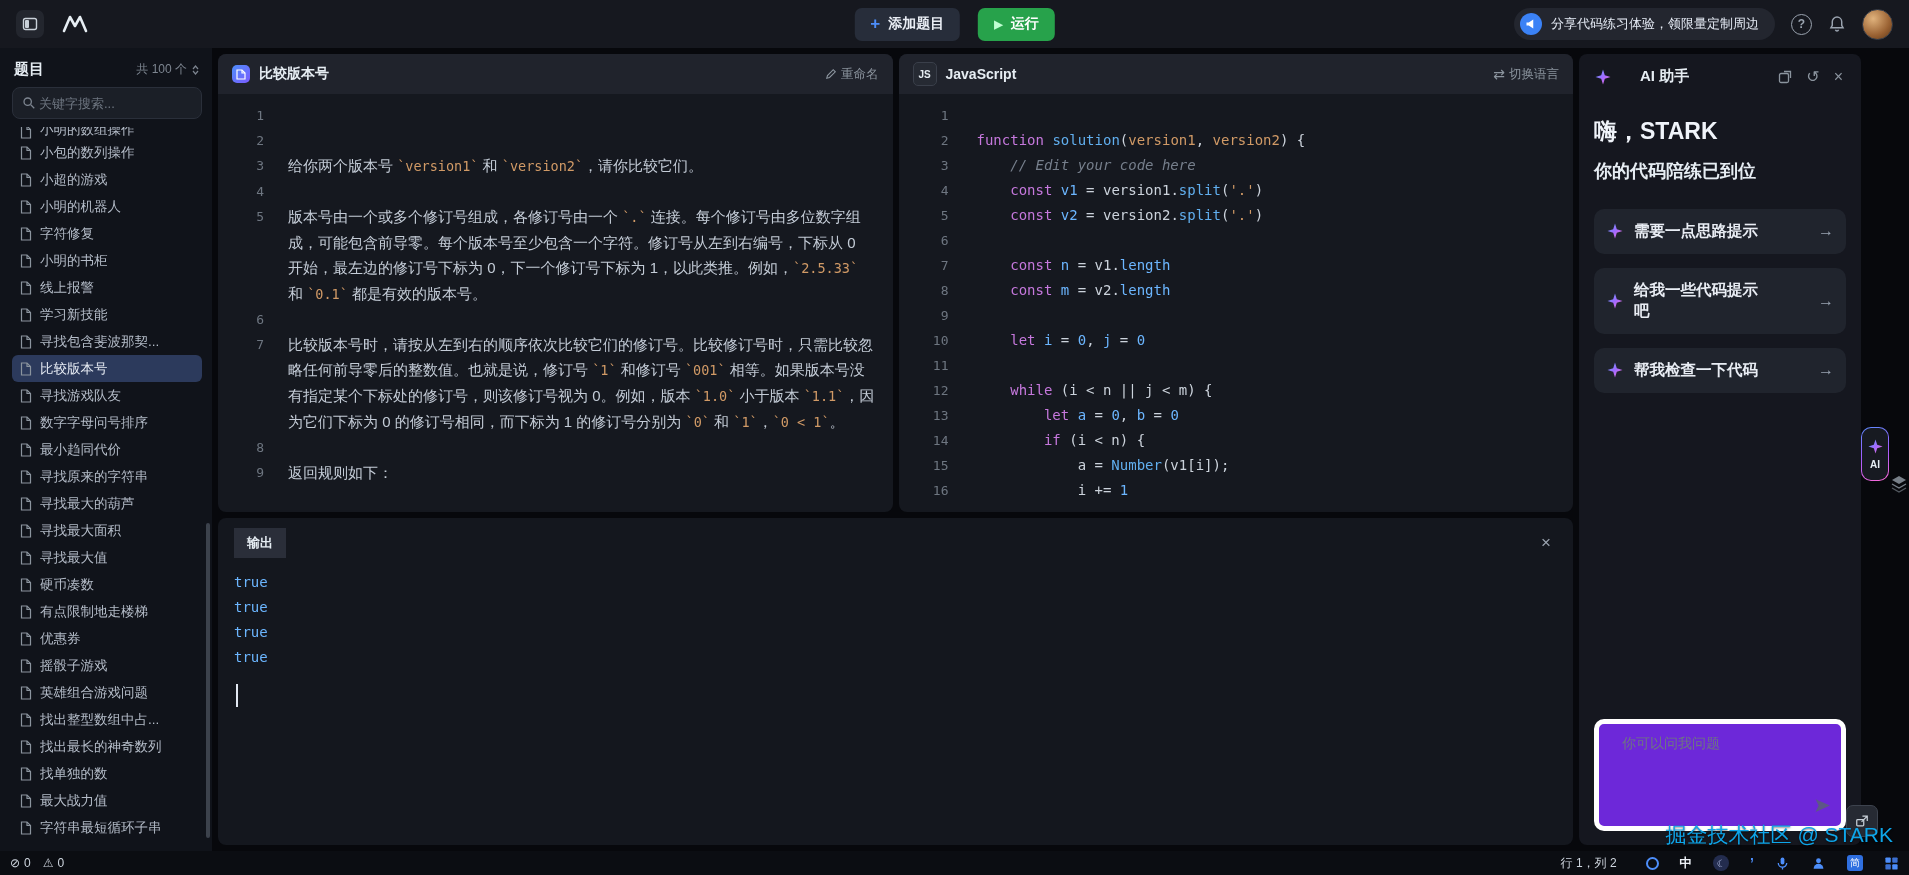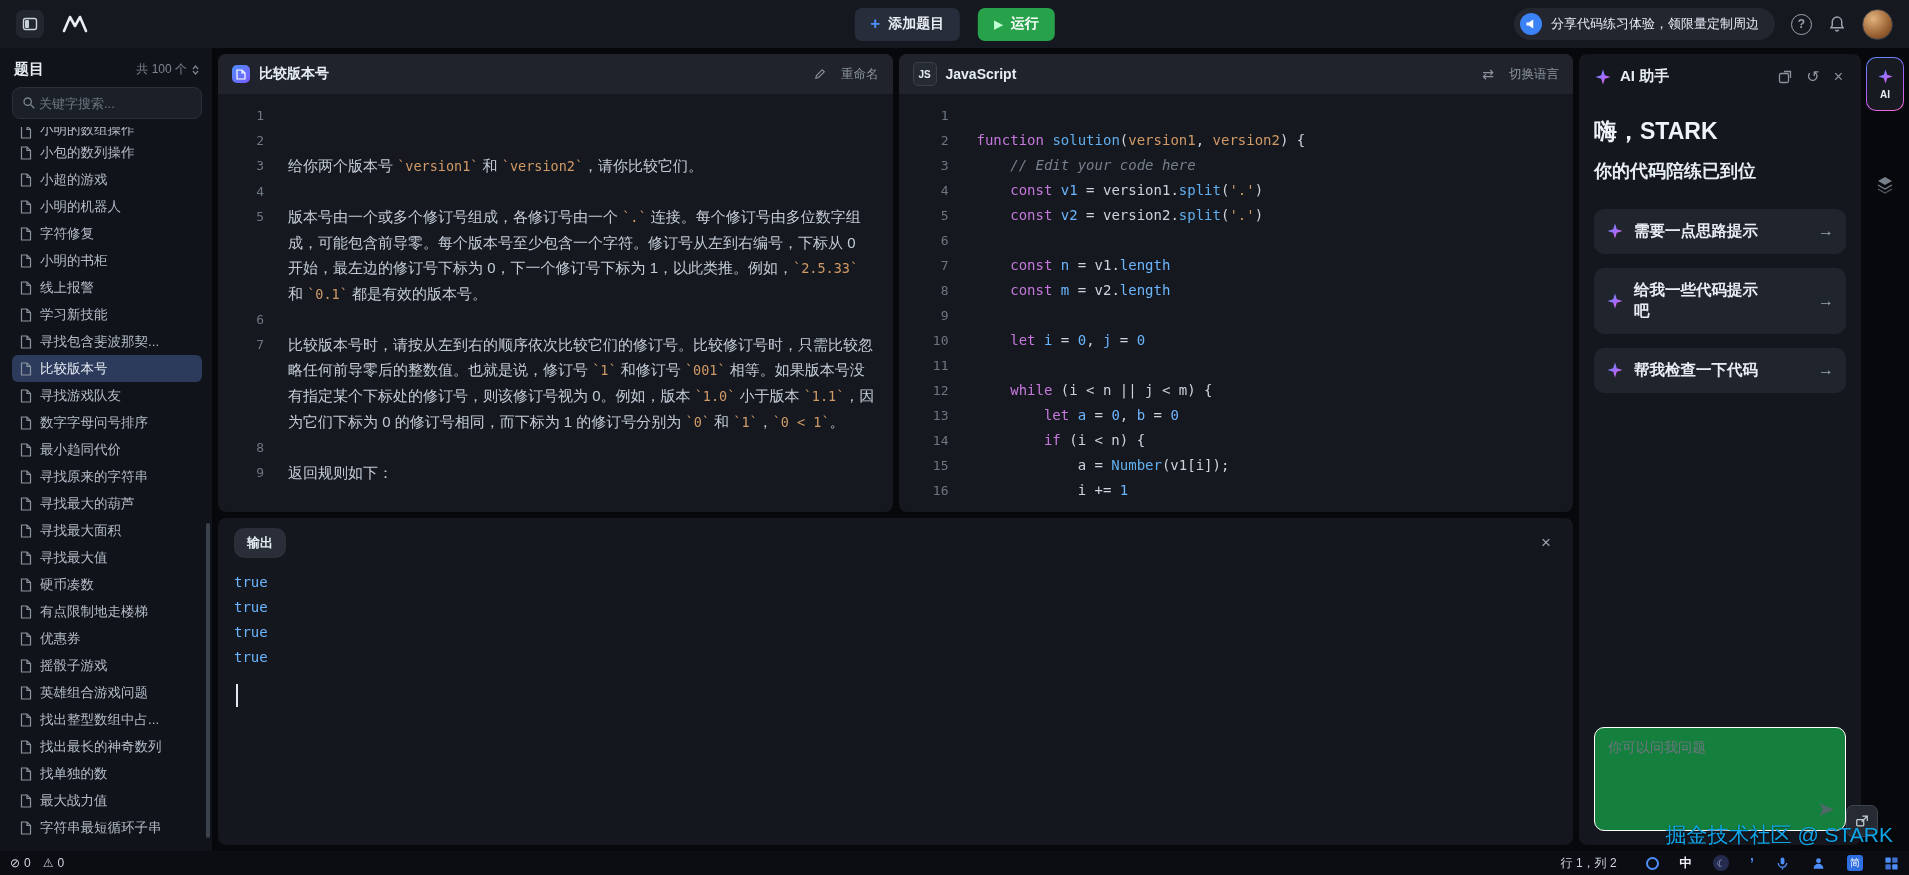--- a/index.html
+++ b/index.html
@@ -35,63 +35,63 @@
   .sb-item.selected{background:#2c3a5c;color:#e9eef6;}
   .sb-ico{display:flex;flex:none;}
   .sb-label{overflow:hidden;text-overflow:ellipsis;}
   .sb-scroll{position:absolute;right:2px;top:475px;width:4px;height:315px;background:#3c424c;border-radius:2px;cursor:pointer;}
   
   .center{flex:1;min-width:0;display:flex;flex-direction:column;padding:6px;}
   .editors{display:flex;gap:6px;height:458px;flex:none;margin-bottom:6px;min-height:0;}
   .panel{flex:1;min-width:0;background:#15181f;border-radius:8px;display:flex;flex-direction:column;overflow:hidden;}
   .p-head{height:40px;flex:none;background:#20232c;display:flex;align-items:center;justify-content:space-between;padding:0 14px;}
   .ph-left{display:flex;align-items:center;gap:9px;font-size:14px;font-weight:700;color:#e6edf3;}
-  .ph-right{display:flex;align-items:center;gap:15px;font-size:12.5px;color:#8b949e;cursor:pointer;}
+  .ph-right{display:flex;align-items:center;gap:4px;font-size:12.5px;color:#8b949e;cursor:pointer;}
   .prob-ico{width:18px;height:18px;border-radius:5px;background:linear-gradient(135deg,#4d8efa,#7b5bff);display:flex;align-items:center;justify-content:center;}
   .js-badge{width:22px;height:22px;border-radius:5px;background:#262a33;border:1px solid #3a3f4a;color:#e6edf3;font-size:10px;font-weight:700;display:flex;align-items:center;justify-content:center;}
   
   .md-body{flex:1;overflow:hidden;padding-top:9px;cursor:text;}
   .md-line{display:flex;line-height:25px;font-size:15px;}
   .md-num{width:46px;flex:none;text-align:right;color:#6e7681;font-family:"DejaVu Sans Mono",monospace;font-size:13px;}
   .md-content{flex:1;margin:0 18px 0 24px;color:#c4ccd7;min-height:25px;}
   .md-line.h1 .md-content{background:#222734;border:1px solid #3a4254;border-radius:6px;color:#58a6ff;font-weight:700;padding:0 8px;margin-left:18px;line-height:23px;}
   .md-code{color:#d19a66;font-family:"DejaVu Sans Mono",monospace;font-size:13.5px;}
   
   .code-body{flex:1;overflow:hidden;padding-top:9px;cursor:text;}
   .code-line{display:flex;line-height:25px;font-family:"DejaVu Sans Mono",monospace;font-size:14px;white-space:pre;}
   .code-num{width:50px;flex:none;text-align:right;color:#6e7681;font-size:13px;}
   .code-text{padding-left:28px;min-height:25px;}
   .tok-kw{color:#c678dd;} .tok-fn{color:#61afef;} .tok-pa{color:#d19a66;}
   .tok-vr{color:#6cb6ff;} .tok-st{color:#d19a66;} .tok-nu{color:#6cb6ff;}
   .tok-cm{color:#767f8c;font-style:italic;} .tok-pr{color:#6cb6ff;} .tok-tx{color:#ccd3dc;}
   
   .output{flex:1;min-height:0;background:#14171e;border-radius:8px;padding:10px 16px;display:flex;flex-direction:column;}
   .out-head{display:flex;align-items:center;justify-content:space-between;}
-  .out-tab{background:#2a2e39;border-radius:10px;padding:6px 13px;font-size:13px;font-weight:600;color:#e6edf3;cursor:pointer;}
+  .out-tab{background:#2a2e39;border-radius:0;padding:6px 13px;font-size:13px;font-weight:600;color:#e6edf3;cursor:pointer;}
   .out-close{color:#9aa3af;font-size:17px;cursor:pointer;padding:0 6px;}
   .out-body{margin-top:12px;font-family:"DejaVu Sans Mono",monospace;font-size:14px;line-height:25px;color:#6cb6ff;cursor:text;flex:1;}
   .out-cursor{display:block;width:2px;height:23px;background:#e2e8f2;margin:14px 0 0 2px;animation:blink 1s steps(1) infinite;}
   @keyframes blink{50%{opacity:0;}}
   
   .ai{width:252px;flex:none;background:#15171f;border-radius:8px;margin:6px 0;padding:13px 15px 14px;display:flex;flex-direction:column;position:relative;}
   .ai-head{display:flex;align-items:center;gap:8px;}
-  .ai-title{font-size:15px;font-weight:700;color:#e6edf3;flex:1;}
+  .ai-title{font-size:15px;font-weight:700;color:#e6edf3;flex:1;margin-left:20px;}
   .ai-hicon{color:#8b949e;font-size:14px;cursor:pointer;padding:0 3px;display:flex;align-items:center;}
   .ai-greet{margin-top:30px;font-size:23px;font-weight:700;color:#f0f4fa;}
   .ai-sub{margin-top:12px;font-size:18px;font-weight:700;color:#e6edf3;}
   .ai-cards{margin-top:26px;display:flex;flex-direction:column;gap:14px;}
   .ai-card{background:#20242d;border-radius:10px;padding:12px 12px;display:flex;align-items:center;gap:10px;cursor:pointer;}
   .ai-card-label{font-size:15.5px;font-weight:700;color:#e9edf4;width:132px;line-height:1.35;}
   .ai-card-arrow{margin-left:auto;color:#9aa4b2;font-size:16px;}
-  .ai-input{margin-top:auto;height:84px;background:#15803d;border:1px solid #ffffff;border-radius:10px;position:relative;padding:9px 11px;}
+  .ai-input{margin-top:auto;height:84px;background:#6d28d9;border:5px solid #ffffff;border-radius:10px;position:relative;padding:9px 21px;}
   .ai-input textarea{width:100%;height:52px;background:transparent;border:none;outline:none;resize:none;color:#c9d1d9;font-size:14px;font-family:"Liberation Sans",sans-serif;}
   .ai-input textarea::placeholder{color:#6e7681;}
   .send-ico{position:absolute;right:10px;bottom:8px;cursor:pointer;opacity:.8;}
   
-  .strip{width:48px;flex:none;display:flex;flex-direction:column;align-items:center;padding-top:9px;}
+  .strip{width:48px;flex:none;display:flex;flex-direction:row;align-items:center;padding-top:9px;}
   .ai-badge{width:36px;height:52px;border-radius:10px;border:1.5px solid transparent;background:linear-gradient(#171a21,#171a21) padding-box,linear-gradient(160deg,#5b8cff,#a45bff,#ff6bd5) border-box;display:flex;flex-direction:column;align-items:center;justify-content:center;gap:4px;cursor:pointer;}
   .ai-badge-label{font-size:10px;font-weight:700;color:#e6edf3;}
   .strip-tool{margin-top:64px;cursor:pointer;opacity:.85;}
   
   .watermark{position:absolute;right:16px;bottom:26px;font-size:21px;color:#0ea5e9;font-weight:500;z-index:50;text-shadow:0 1px 2px rgba(0,0,0,.6);}
   .popout{position:absolute;right:31px;bottom:38px;width:30px;height:30px;background:#262a33;border:1px solid #3d434e;border-radius:7px;display:flex;align-items:center;justify-content:center;z-index:40;cursor:pointer;}
   
   .statusbar{height:24px;flex:none;background:#0b0d12;display:flex;align-items:center;justify-content:space-between;padding:0 10px;font-size:12px;color:#cfd6df;}
   .st-left{display:flex;align-items:center;gap:12px;}
   .st-item{display:flex;align-items:center;gap:4px;cursor:pointer;}

